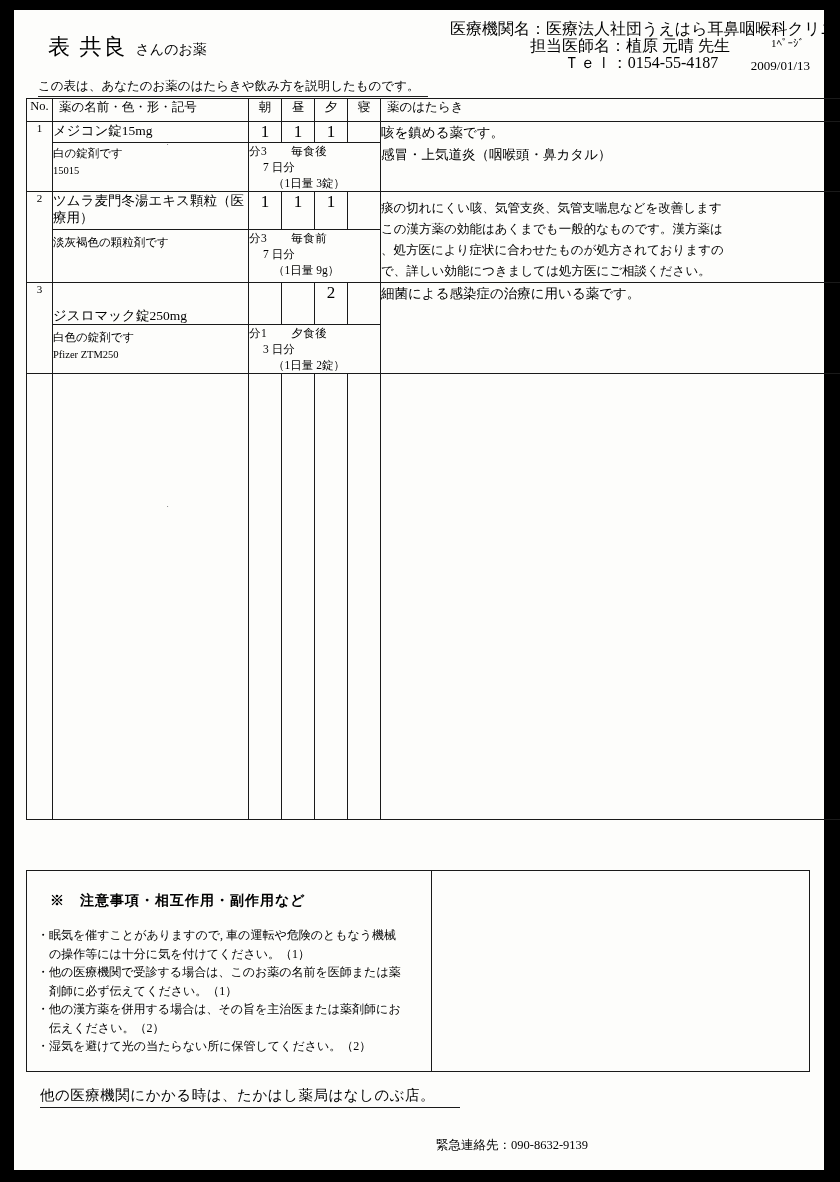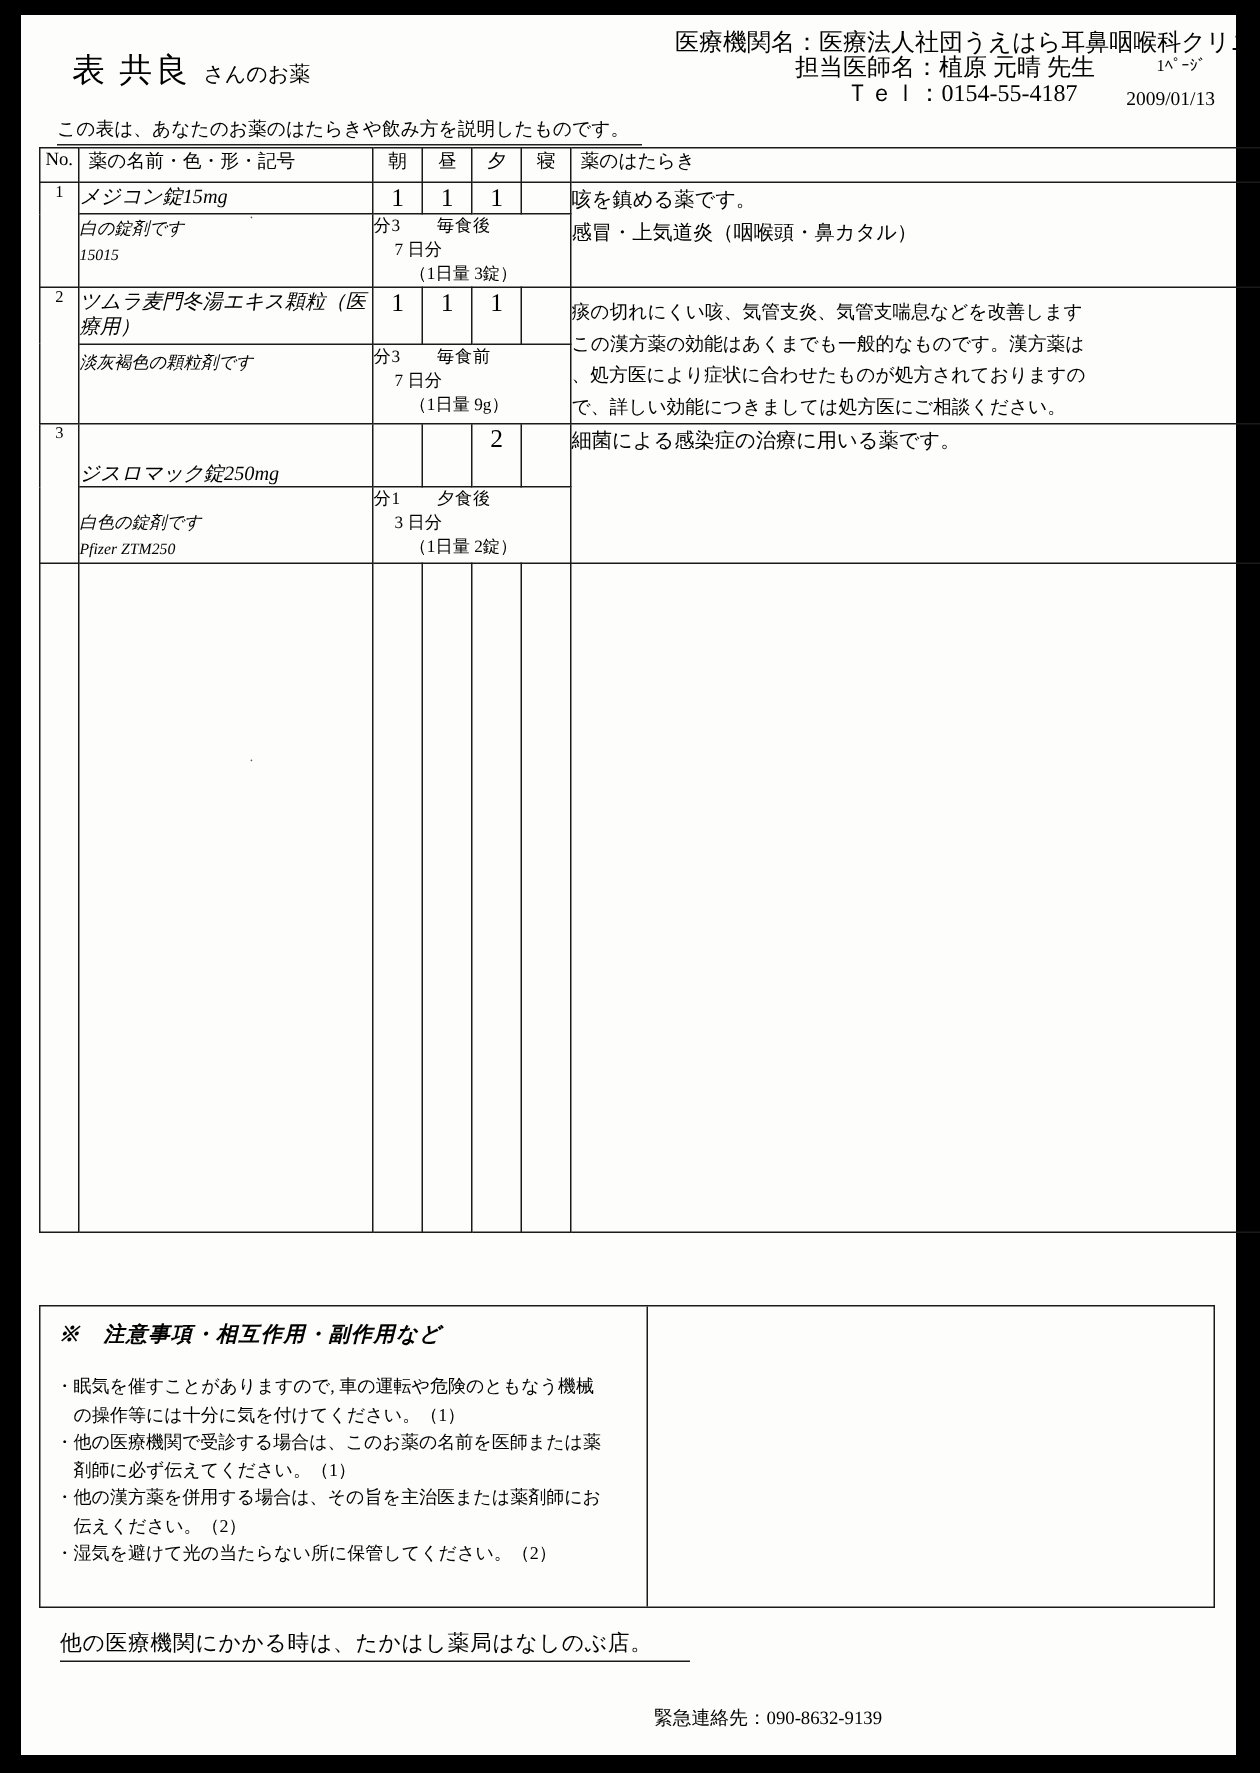--- a/index.html
+++ b/index.html
@@ -107,21 +107,20 @@
 
   .noCell {
     text-align: center;
     font-size: 11px;
     vertical-align: middle;
   }
   .drug {
     padding: 5px 4px 3px 14px;
     font-size: 13px;
     line-height: 17px;
-    font-style: italic;
   }
   .drug .t1 { font-size: 13.5px; }
   .drug .sub { font-size: 11.5px; }
   .drug .sm { font-size: 10.5px; }
   .doseTop {
     text-align: center;
     font-size: 17px;
     vertical-align: middle;
   }
   .detail {
@@ -158,26 +157,25 @@
   }
   .notes .divider {
     position: absolute;
     left: 404px;
     top: 0;
     bottom: 0;
     width: 1px;
     background: #1a1a1a;
   }
   .notes h3 {
-    margin: 4px;
+    margin: 15px;
     padding: 6px 0 2px 8px;
     font-size: 14px;
     font-weight: bold;
     letter-spacing: 1px;
-    font-style: italic;
   }
   .notes ul {
     margin: 15px 0 0 0;
     padding: 0 6px 0 10px;
     list-style: none;
   }
   .notes li {
     font-size: 12px;
     line-height: 17.5px;
     margin-bottom: 1px;
@@ -328,21 +326,21 @@
           </td>
           <td class="doseTop"></td>
           <td class="doseTop"></td>
           <td class="doseTop">2</td>
           <td class="doseTop"></td>
           <td class="eff" rowspan="2">
             <div>細菌による感染症の治療に用いる薬です。</div>
           </td>
         </tr>
         <tr>
-          <td class="drug" style="padding-top:16px;">
+          <td class="drug" style="padding-top:4px;">
             <div class="sub">白色の錠剤です</div>
             <div class="sm">Pfizer ZTM250</div>
           </td>
           <td class="detail" colspan="4">
             <div class="l1">分1　　夕食後</div>
             <div class="ind">3 日分</div>
             <div class="ind2">（1日量 2錠）</div>
           </td>
         </tr>
 

